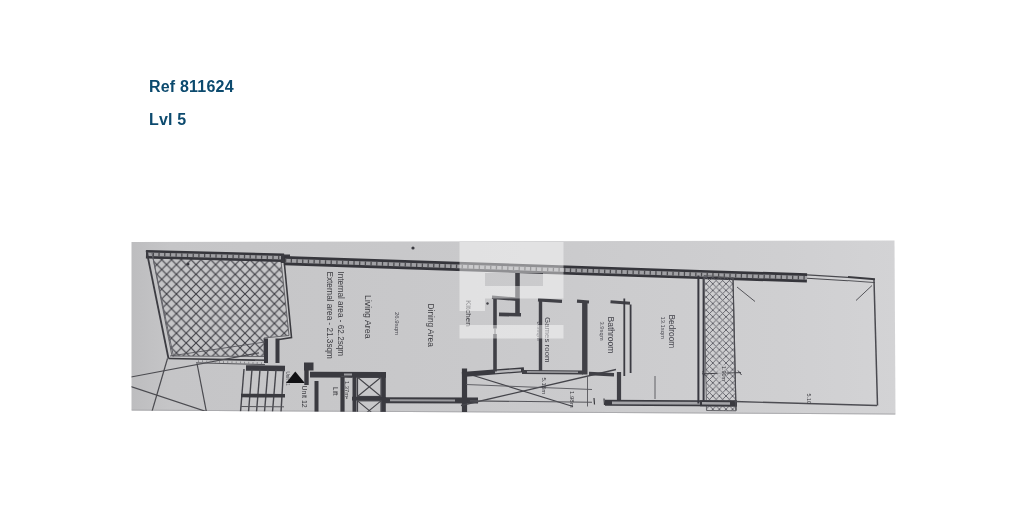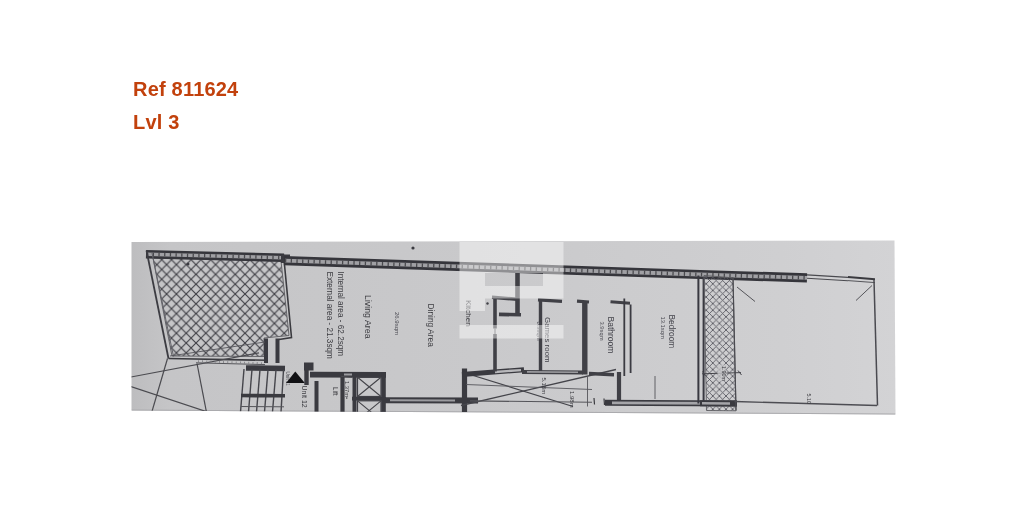--- a/index.html
+++ b/index.html
@@ -1,24 +1,24 @@
 <!DOCTYPE html>
 <html><head>
 <meta charset="utf-8">
 <style>
   html,body{margin:0;padding:0;background:#ffffff;width:1024px;height:523px;overflow:hidden;}
   body{font-family:"Liberation Sans", sans-serif;position:relative;}
-  .hdr{position:absolute;left:133px;color:#c2410c;font-weight:bold;font-size:20px;letter-spacing:0.2px;}
+  .hdr{position:absolute;left:149px;color:#0c4a6e;font-weight:bold;font-size:16px;letter-spacing:0.2px;}
 </style>
 </head>
 <body>
 
 <div class="hdr" style="top:77.5px;">Ref 811624</div>
 
-<div class="hdr" style="top:110.5px;">Lvl 3</div>
+<div class="hdr" style="top:110.5px;">Lvl 5</div>
 <svg width="1024" height="523" viewBox="0 0 1024 523" style="position:absolute;left:0;top:0;">
 <defs>
   <linearGradient id="paper" x1="0" y1="0" x2="1" y2="0">
     <stop offset="0" stop-color="#bdbdbf"></stop>
     <stop offset="0.05" stop-color="#c5c5c7"></stop>
     <stop offset="0.45" stop-color="#c9c9cb"></stop>
     <stop offset="0.85" stop-color="#cfcfd1"></stop>
     <stop offset="1" stop-color="#d3d3d5"></stop>
   </linearGradient>
   <pattern id="xhatch" width="9.8" height="9.8" patternUnits="userSpaceOnUse">

